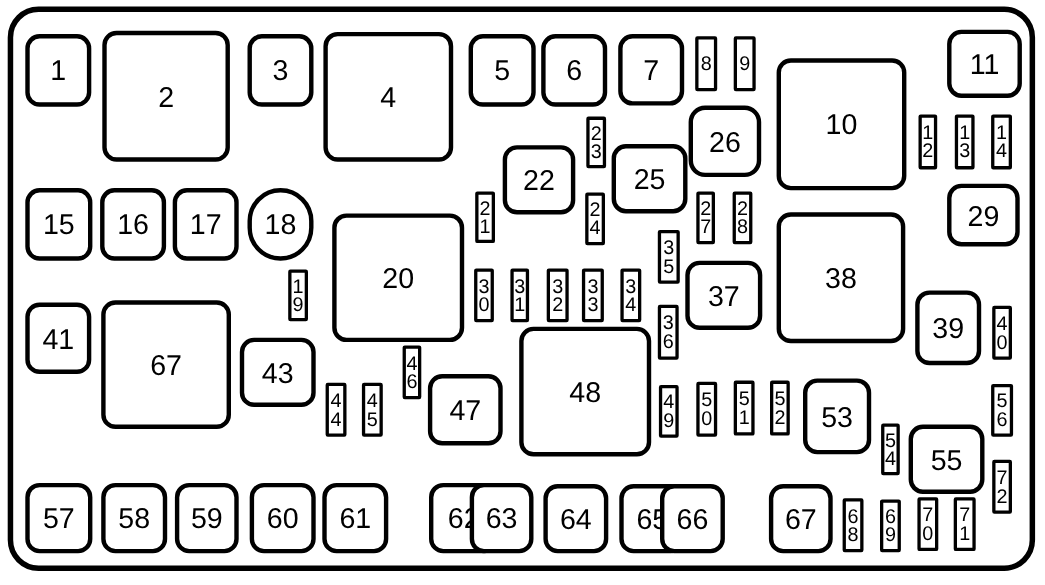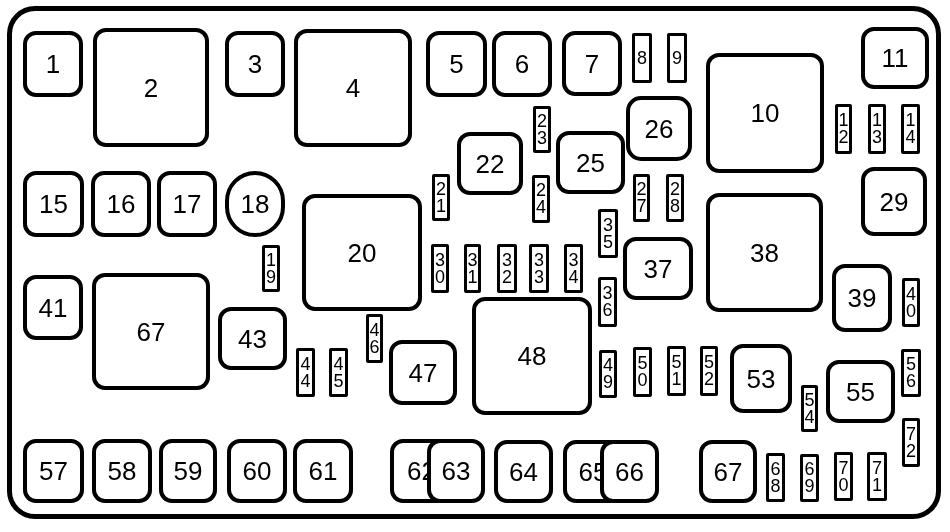--- a/index.html
+++ b/index.html
@@ -145,21 +145,21 @@
         <span class="fuse-num">26</span>
       </div>
       <div class="fuse small" style="left: 633px; top: 174px; width: 17px; height: 48px;">
         <span class="fuse-num">2
 7</span>
       </div>
       <div class="fuse small" style="left: 666px; top: 174px; width: 18px; height: 48px;">
         <span class="fuse-num">2
 8</span>
       </div>
-      <div class="fuse large" style="left: 861px; top: 167px; width: 66px; height: 69px;">
+      <div class="fuse large" style="left: 861px; top: 167px; width: 66px; height: 57px;">
         <span class="fuse-num">29</span>
       </div>
       <div class="fuse small" style="left: 431px; top: 244px; width: 18px; height: 49px;">
         <span class="fuse-num">3
 0</span>
       </div>
       <div class="fuse small" style="left: 464px; top: 244px; width: 17px; height: 49px;">
         <span class="fuse-num">3
 1</span>
       </div>
@@ -239,21 +239,21 @@
         <span class="fuse-num">5
 2</span>
       </div>
       <div class="fuse large" style="left: 730px; top: 344px; width: 62px; height: 69px;">
         <span class="fuse-num">53</span>
       </div>
       <div class="fuse small" style="left: 801px; top: 385px; width: 17px; height: 47px;">
         <span class="fuse-num">5
 4</span>
       </div>
-      <div class="fuse large" style="left: 826px; top: 360px; width: 69px; height: 63px;">
+      <div class="fuse large" style="left: 826px; top: 386px; width: 69px; height: 63px;">
         <span class="fuse-num">55</span>
       </div>
       <div class="fuse small" style="left: 901px; top: 349px; width: 20px; height: 48px;">
         <span class="fuse-num">5
 6</span>
       </div>
       <div class="fuse large" style="left: 23px; top: 439px; width: 61px; height: 64px;">
         <span class="fuse-num">57</span>
       </div>
       <div class="fuse large" style="left: 92px; top: 439px; width: 60px; height: 64px;">

